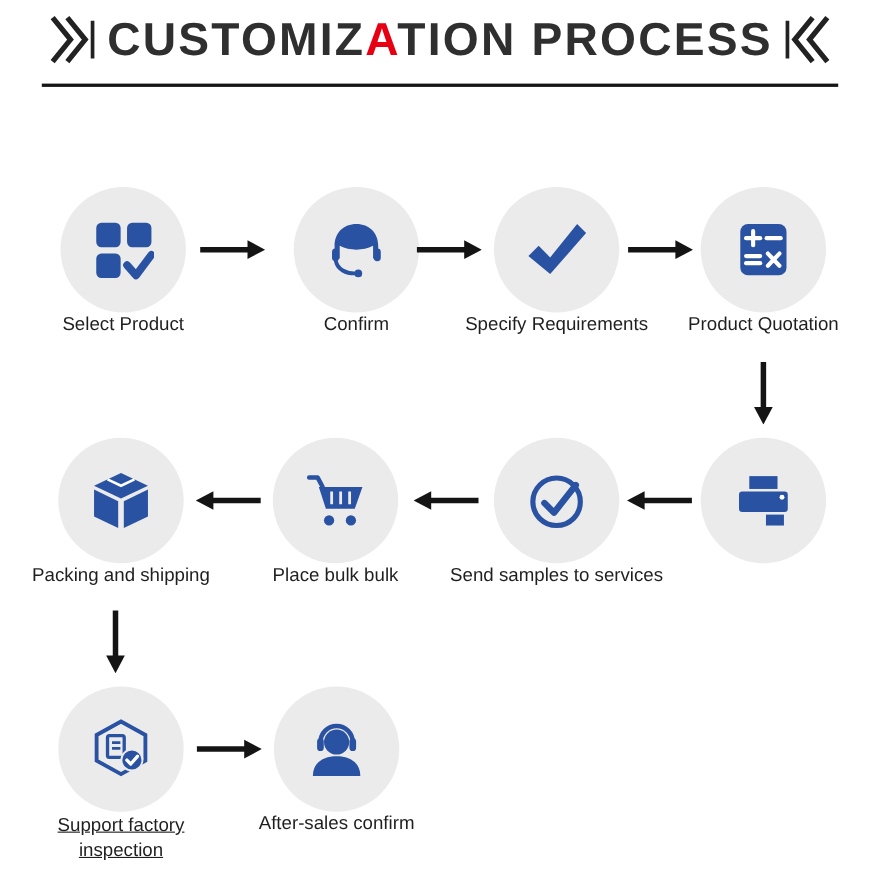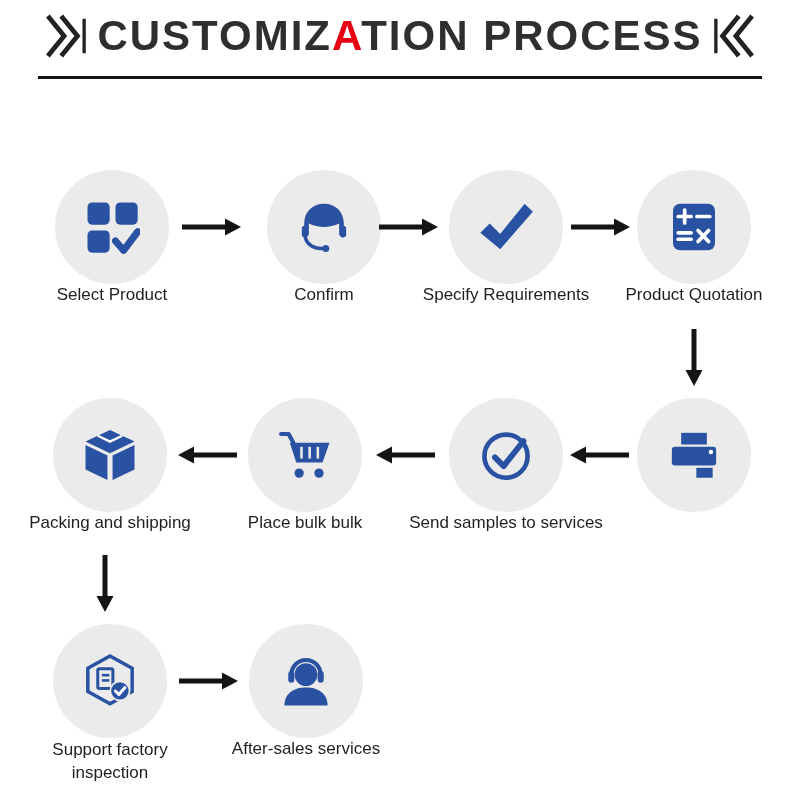--- a/index.html
+++ b/index.html
@@ -14,21 +14,21 @@
   .hl{color:var(--title-highlight);}
   .deco{width:42px;height:46px;flex:0 0 auto;}
   .deco path{stroke:#222;stroke-width:5;fill:none;}
   .deco line{stroke:#222;stroke-width:3.5;}
   .deco.right{transform:scaleX(-1);}
   .rule{position:absolute;left:38px;top:76px;width:724px;height:3px;background:#151515;}
   .step{position:absolute;width:200px;text-align:center;}
   .circle{width:114px;height:114px;border-radius:50%;background:var(--circle-bg);margin:0 auto;display:flex;align-items:center;justify-content:center;}
   .circle svg{color:var(--icon-blue);}
   .label{margin-top:1px;font-size:17px;color:var(--label-text);white-space:nowrap;}
-  .label.wrap{white-space:normal;max-width:150px;margin-left:auto;margin-right:auto;line-height:1.35;}
+  .label.wrap{white-space:normal;max-width:150px;margin-left:auto;margin-right:auto;line-height:1.35;text-decoration:underline;}
   .arrow{position:absolute;}
   .arrow line{stroke:var(--arrow);stroke-width:5;}
   .arrow polygon{fill:var(--arrow);}
   .arrow.left{transform:scaleX(-1);}
 </style>
 </head>
 <body style="--icon-blue: #2a52a2; --circle-bg: #ebebeb; --arrow: #141414; --title-text: #2f2f2f; --title-highlight: #e60012; --label-text: #1f1f1f;">
 
 <div>
 
@@ -211,16 +211,16 @@
   <div class="step" style="left:206px;top:624px">
     <div class="circle">
       <svg viewBox="0 0 48 48" width="56" height="56">
         <circle cx="24" cy="18.5" r="9.8" fill="currentColor"></circle>
         <path d="M5.5 45c0-10.5 8-15.5 18.5-15.5S42.5 34.5 42.5 45Z" fill="currentColor"></path>
         <path d="M11.5 18.5a12.5 12.5 0 0 1 25 0" fill="none" stroke="currentColor" stroke-width="3.6"></path>
         <rect x="8.8" y="15.5" width="5.2" height="10" rx="2.6" fill="currentColor"></rect>
         <rect x="34" y="15.5" width="5.2" height="10" rx="2.6" fill="currentColor"></rect>
       </svg>
     </div>
-    <div class="label">After-sales services</div>
+    <div class="label">After-sales confirm</div>
   </div>
 
 </div>
 
 </body></html>

